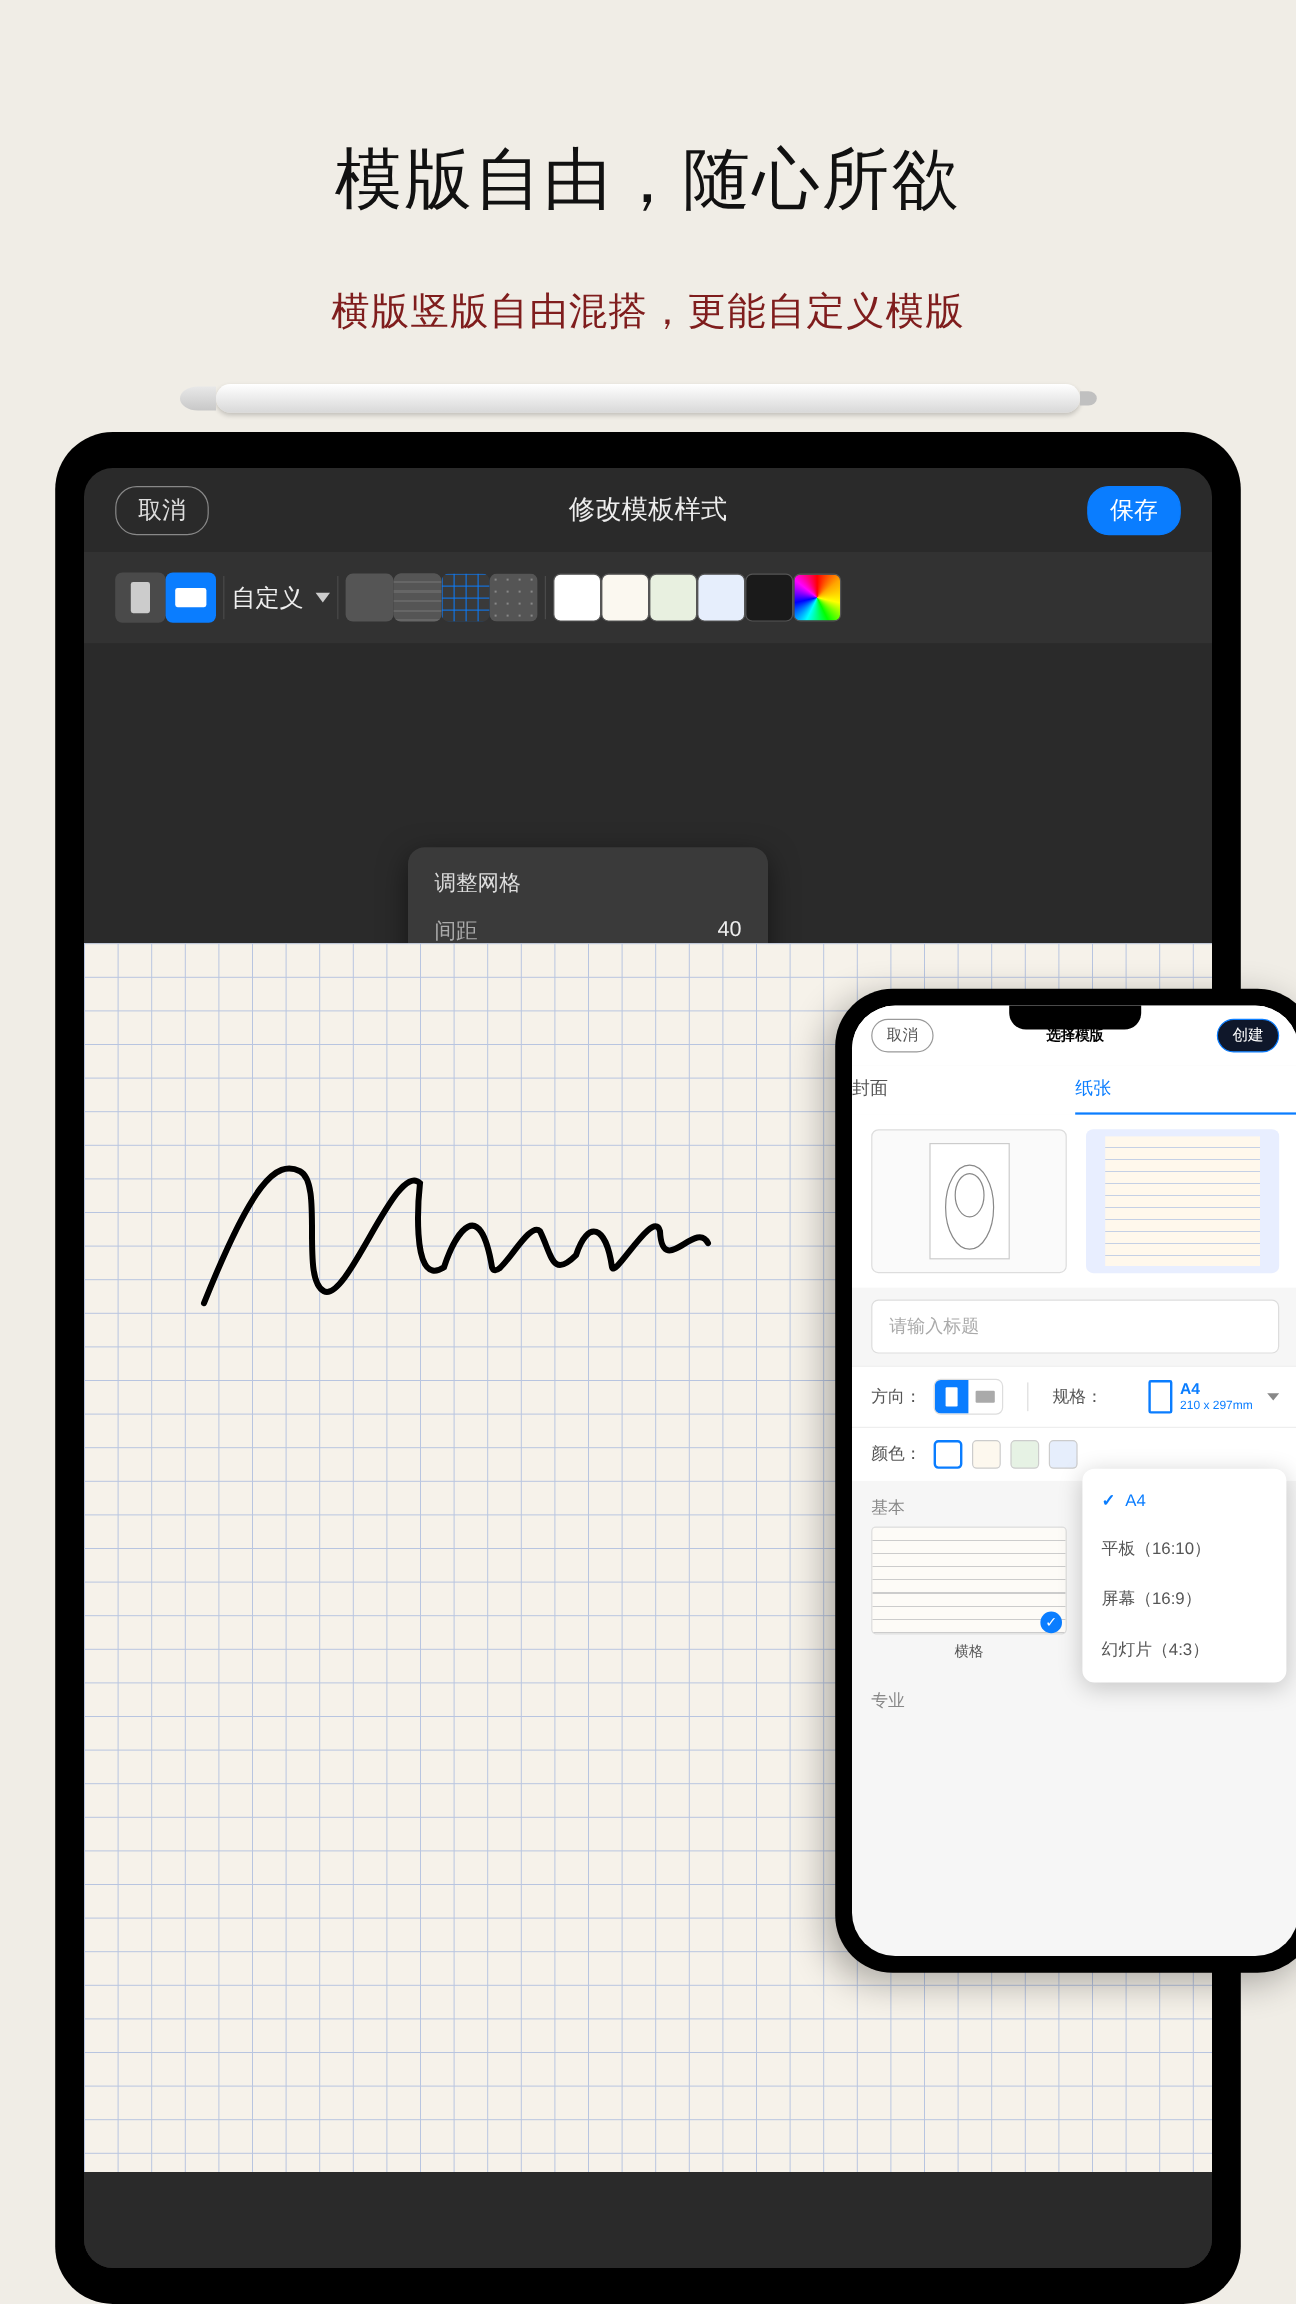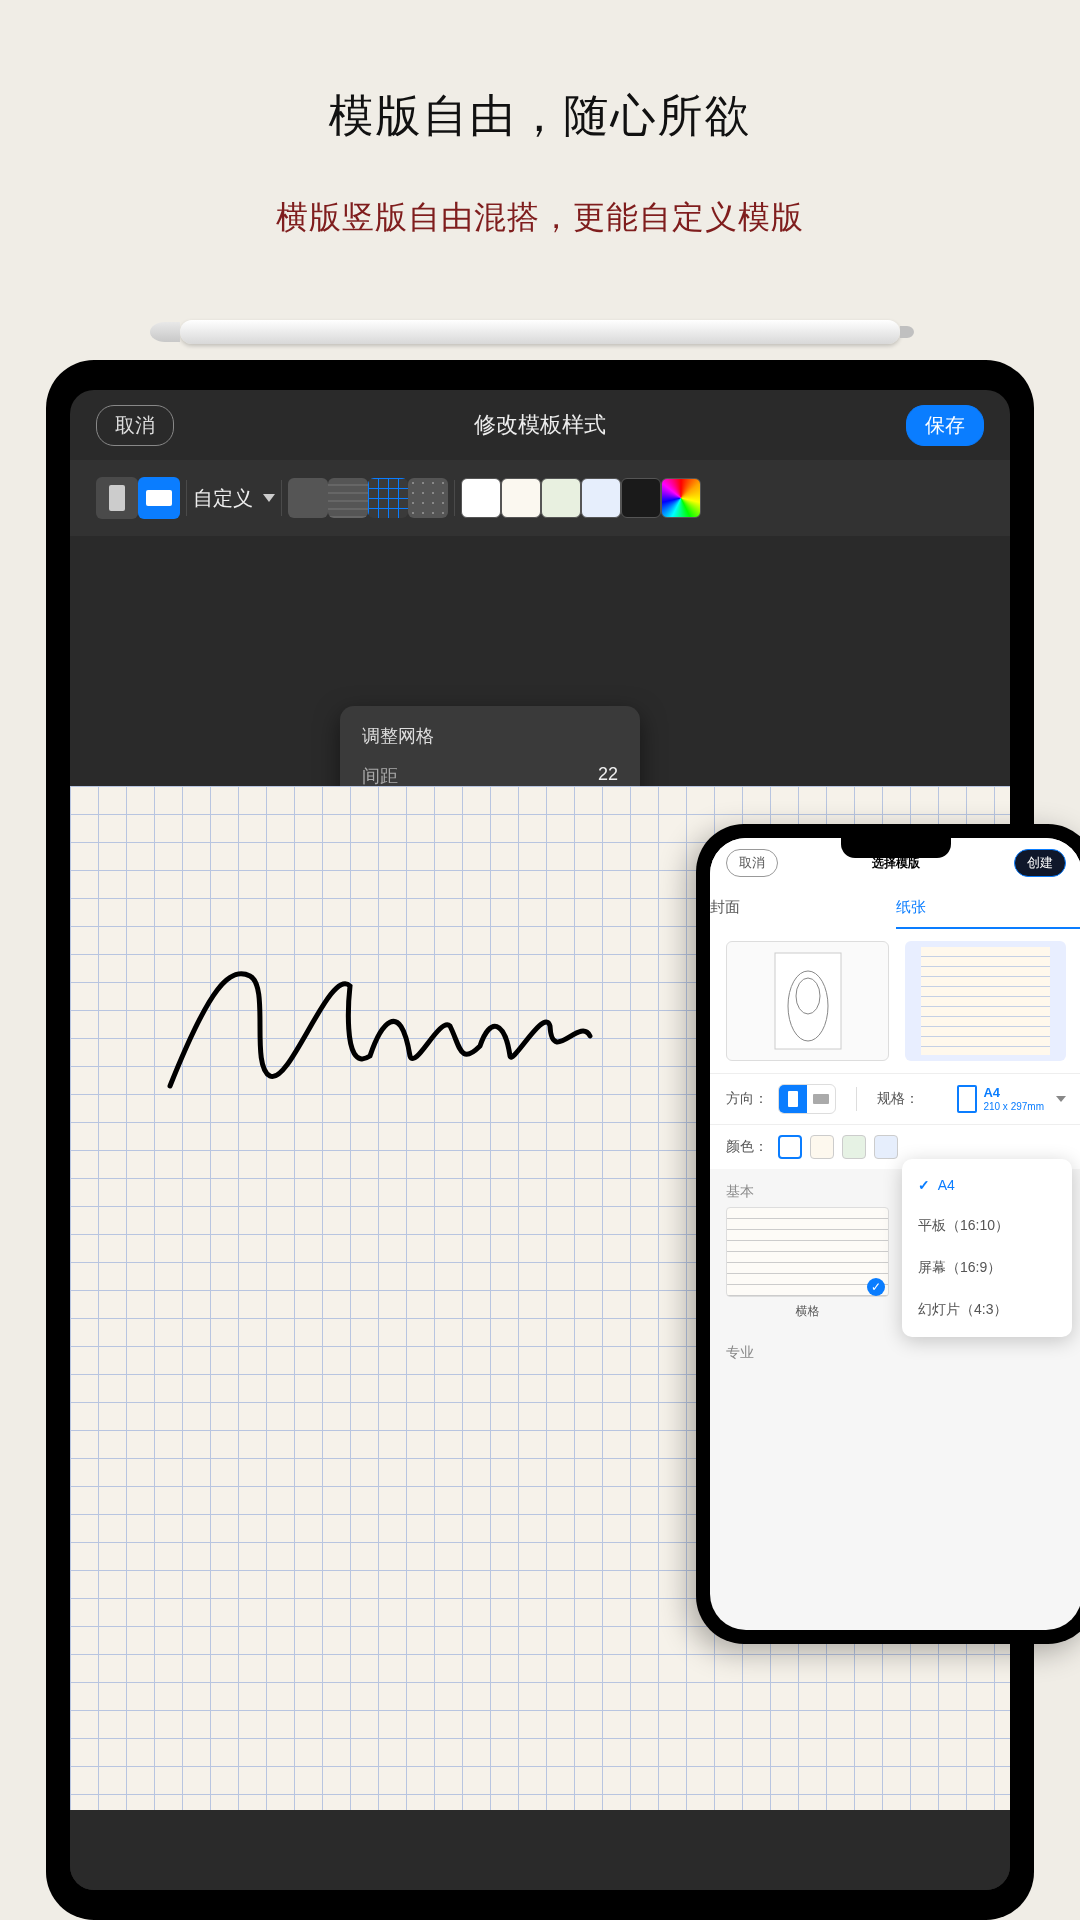--- a/index.html
+++ b/index.html
@@ -1,18 +1,18 @@
 <!DOCTYPE html>
 <html><head>
 <meta charset="utf-8">
 <style>
 * { margin: 0; padding: 0; box-sizing: border-box; font-family: -apple-system, "PingFang SC", sans-serif; }
 body { background: #f0ede6; width: 1080px; height: 1920px; overflow: hidden; position: relative; }
 
-.headline { text-align: center; padding-top: 60px; font-size: 45px; font-weight: 500; color: #111; letter-spacing: 2px; margin-top: 26px; }
+.headline { text-align: center; padding-top: 112px; font-size: 56px; font-weight: 500; color: #111; letter-spacing: 2px; }
 .subhead { text-align: center; padding-top: 50px; font-size: 32px; color: #7f1d1d; letter-spacing: 1px; }
 
 .pencil { position: absolute; top: 320px; left: 50%; transform: translateX(-50%); width: 720px; height: 24px; background: linear-gradient(#fff,#d8d8d8); border-radius: 12px; box-shadow: 0 2px 4px rgba(0,0,0,.2); }
 .pencil::before { content:""; position:absolute; left:-30px; top:2px; width:30px; height:20px; background: linear-gradient(#e8e8e8,#c8c8c8); border-radius: 50% 0 0 50%; }
 .pencil::after { content:""; position:absolute; right:-14px; top:6px; width:14px; height:12px; background: #c0c0c0; border-radius: 0 50% 50% 0; }
 
 .tablet { position: absolute; top: 360px; left: 46px; width: 988px; height: 1560px; background: #000; border-radius: 48px; padding: 30px 24px; }
 .tablet-screen { width: 100%; height: 100%; background: #2a2a2a; border-radius: 24px; overflow: hidden; display: flex; flex-direction: column; }
 
 .t-header { height: 70px; display: flex; align-items: center; justify-content: space-between; padding: 0 26px; }
@@ -138,21 +138,21 @@
       <div class="col-sw" style="background:#1a1a1a"></div>
       <div class="col-sw rainbow"></div>
     </div>
 
     <div style="position:relative; flex:1; display:flex; flex-direction:column;">
       <div class="popover">
         <div class="popover-title">调整网格</div>
         <div class="pv-row">
           <div class="pv-lbl">
             <span>间距</span>
-            <span class="val">22</span>
+            <span class="val">40</span>
           </div>
           <div class="slider">
             <div class="fill" style="width:18%"></div>
             <div class="thumb" style="left:16%"></div>
           </div>
         </div>
         <div class="pv-row">
           <div class="pv-lbl">
             <span>不透明度</span>
             <span class="val">100%</span>
@@ -196,20 +196,21 @@
           <rect x="2" y="2" width="66" height="96" fill="#fff" stroke="#ccc"></rect>
           <ellipse cx="35" cy="55" rx="20" ry="35" fill="none" stroke="#888" stroke-width="1"></ellipse>
           <ellipse cx="35" cy="45" rx="12" ry="18" fill="none" stroke="#888"></ellipse>
         </svg>
       </div>
       <div class="pv-card pv-paper">
         <div class="pv-paper-inner"></div>
       </div>
     </div>
 
+    <div class="p-input">请输入标题</div>
 
     <div class="p-optrow">
       <span>方向：</span>
       <div class="seg">
         <span class="on"></span>
         <span class="off"></span>
       </div>
       <div class="sep" style="height:24px;background:#ddd;margin:0 10px"></div>
       <span>规格：</span>
       <div class="spec-btn">

